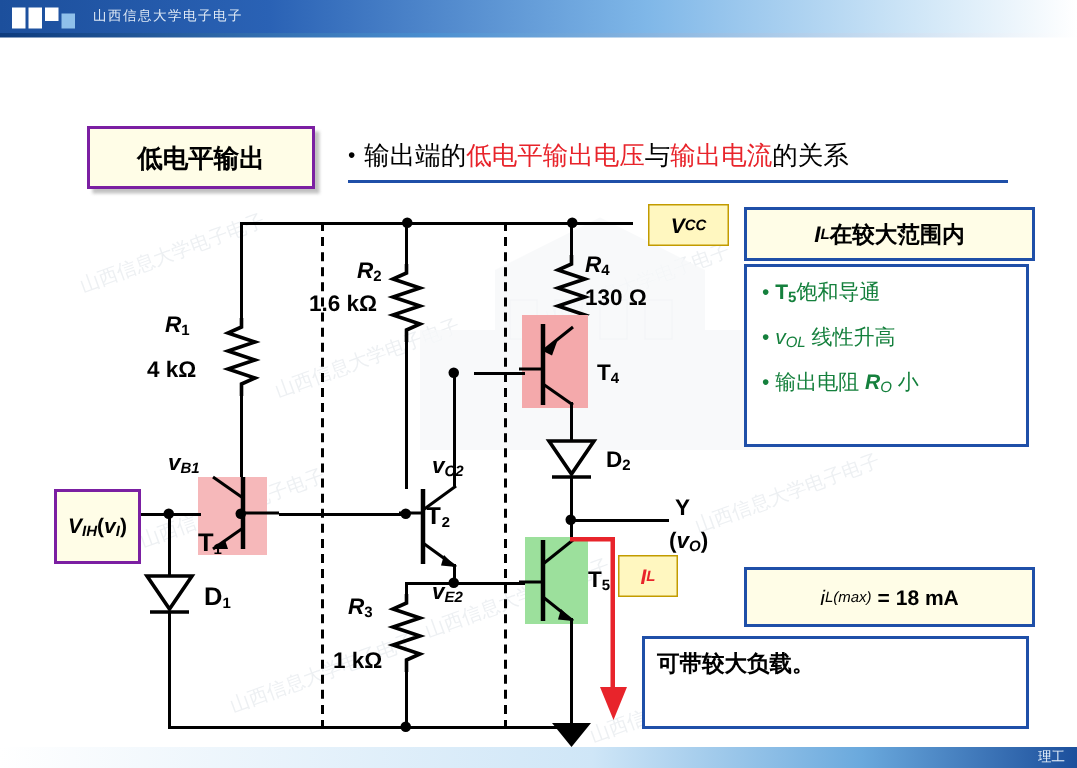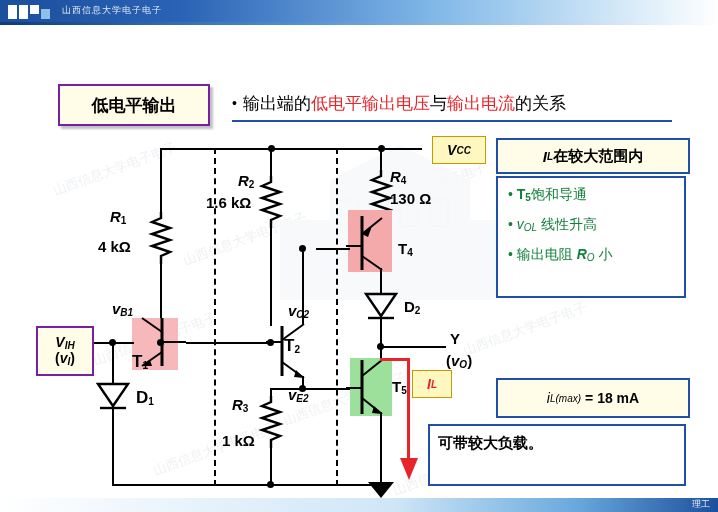--- a/index.html
+++ b/index.html
@@ -124,21 +124,21 @@
   .hl-pink { position:absolute; background:#f6b8ba; }
   .arrow-red { position:absolute; background:#e8242b; }
   .tagbox {
     position:absolute; border:1.5px solid #c29b00; background:#fff7c0;
     font-size:14px; font-weight:bold; color:#000;
     display:flex; align-items:center; justify-content:center;
   }
   .vih {
     position:absolute; left:36px; top:326px; width:54px; height:46px;
     border:2px solid #7b1fa2; background:#fffde7;
-    display:flex; flex-direction:column; align-items:center; justify-content:center;
+    display:flex; align-items:center; justify-content:center;
     font-size:14px; line-height:1.1; color:#000; font-weight:bold;
   }
   svg { overflow:visible; }
 </style>
 </head>
 <body>
 
 <div id="slide">
 
   <div class="watermark">
@@ -358,21 +358,21 @@
       <line x1="0" y1="22" x2="16" y2="22" stroke="#000" stroke-width="2"></line>
       <line x1="16" y1="20" x2="38" y2="4" stroke="#000" stroke-width="2"></line>
       <line x1="16" y1="42" x2="38" y2="58" stroke="#000" stroke-width="2"></line>
       <polygon points="30,50 38,58 28,57" fill="#000"></polygon>
     </svg>
     <div class="wire v" style="left:302px; top:248px; height:76px;"></div>
     <div class="node" style="left:299px; top:245px;"></div>
     <div class="wire v" style="left:302px; top:376px; height:14px;"></div>
     <div class="wire h" style="left:270px; top:388px; width:48px;"></div>
     <div class="node" style="left:299px; top:385px;"></div>
-    <div class="lbl lbl-b" style="left:284px; top:336px; font-size:17px;">
+    <div class="lbl lbl-b" style="left:284px; top:336px; font-size:17px;font-family:Liberation Mono, monospace;">
       <span>T</span><span class="sub">2</span>
     </div>
     <div class="lbl lbl-b" style="left:288px; top:302px;">
       <span class="it">v</span><span class="sub it">C2</span>
     </div>
     <div class="lbl lbl-b" style="left:288px; top:386px;">
       <span class="it">v</span><span class="sub it">E2</span>
     </div>
 
     <div class="wire v" style="left:270px; top:388px; height:12px;"></div>

